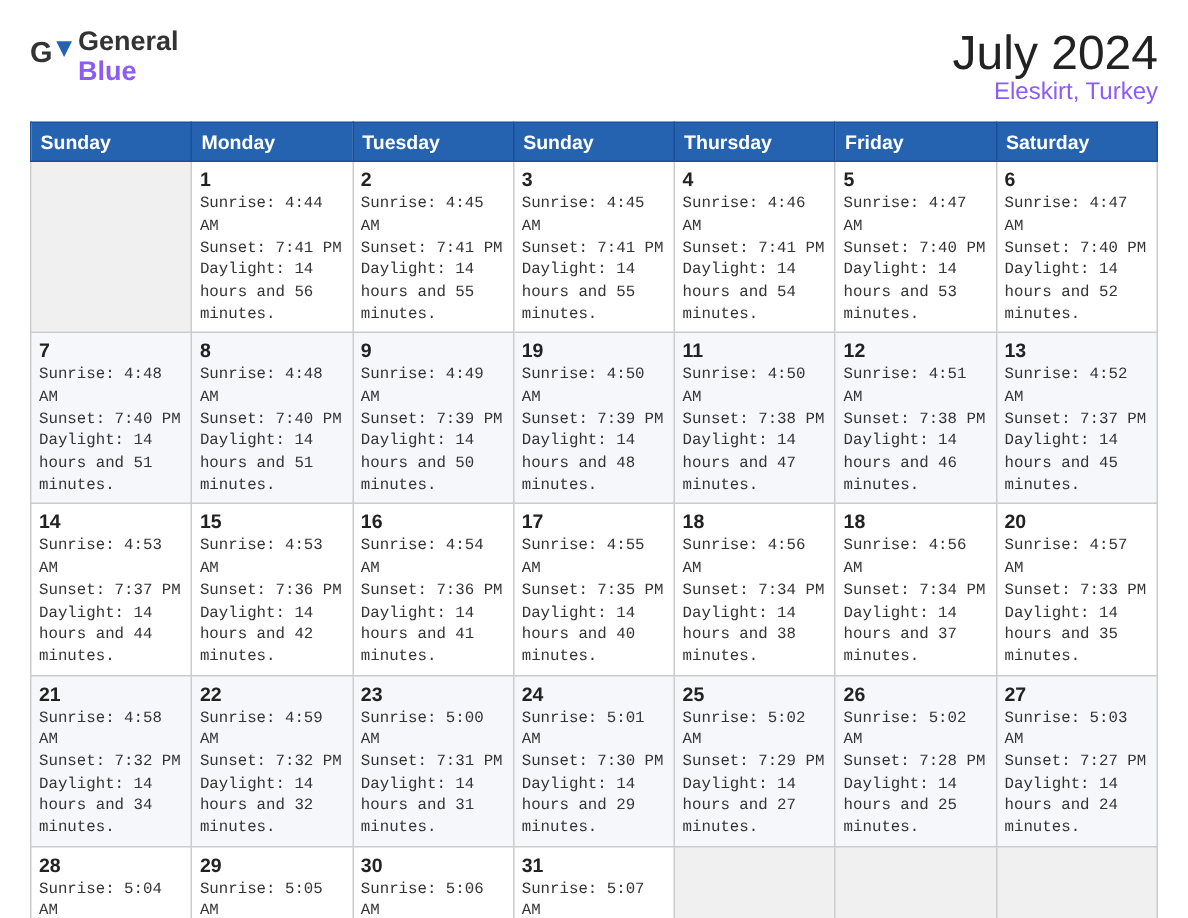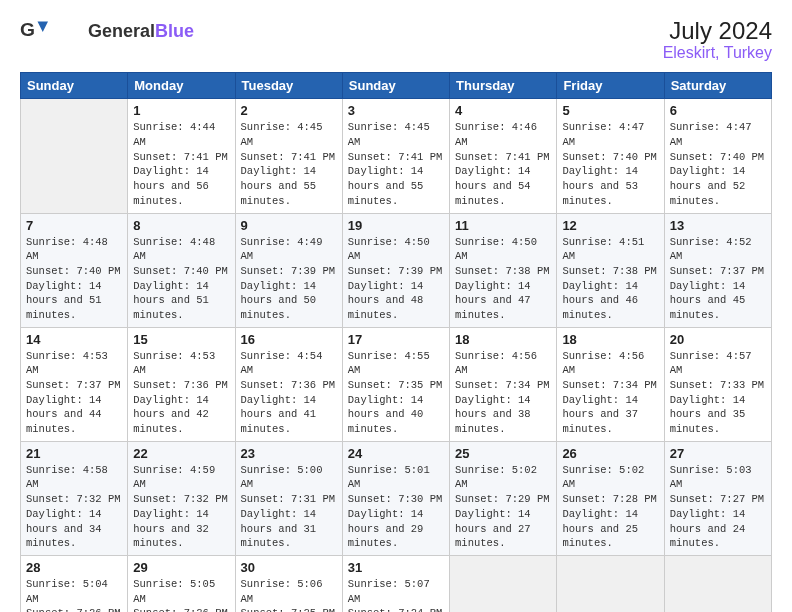--- a/index.html
+++ b/index.html
@@ -23,43 +23,42 @@
       align-items: flex-start;
       margin-bottom: 10px;
     }
     .logo {
       display: flex;
       align-items: center;
       gap: 4px;
     }
     .logo-text {
       display: flex;
-      flex-direction: row;
+      flex-direction: column;
       line-height: 1.1;
-      margin-left: 36px;
     }
     .logo-general {
       font-size: 18px;
       font-weight: bold;
       color: #333;
     }
     .logo-blue {
       font-size: 18px;
       font-weight: bold;
       color: #8b5cf6;
     }
     .logo-icon {
       width: 28px;
       height: 28px;
     }
     .title-block {
       text-align: right;
     }
     .title-month {
-      font-size: 24px;
+      font-size: 32px;
       font-weight: 300;
       color: #222;
       line-height: 1.1;
     }
     .title-location {
       font-size: 16px;
       color: #8b5cf6;
     }
     .calendar {
       width: 100%;

